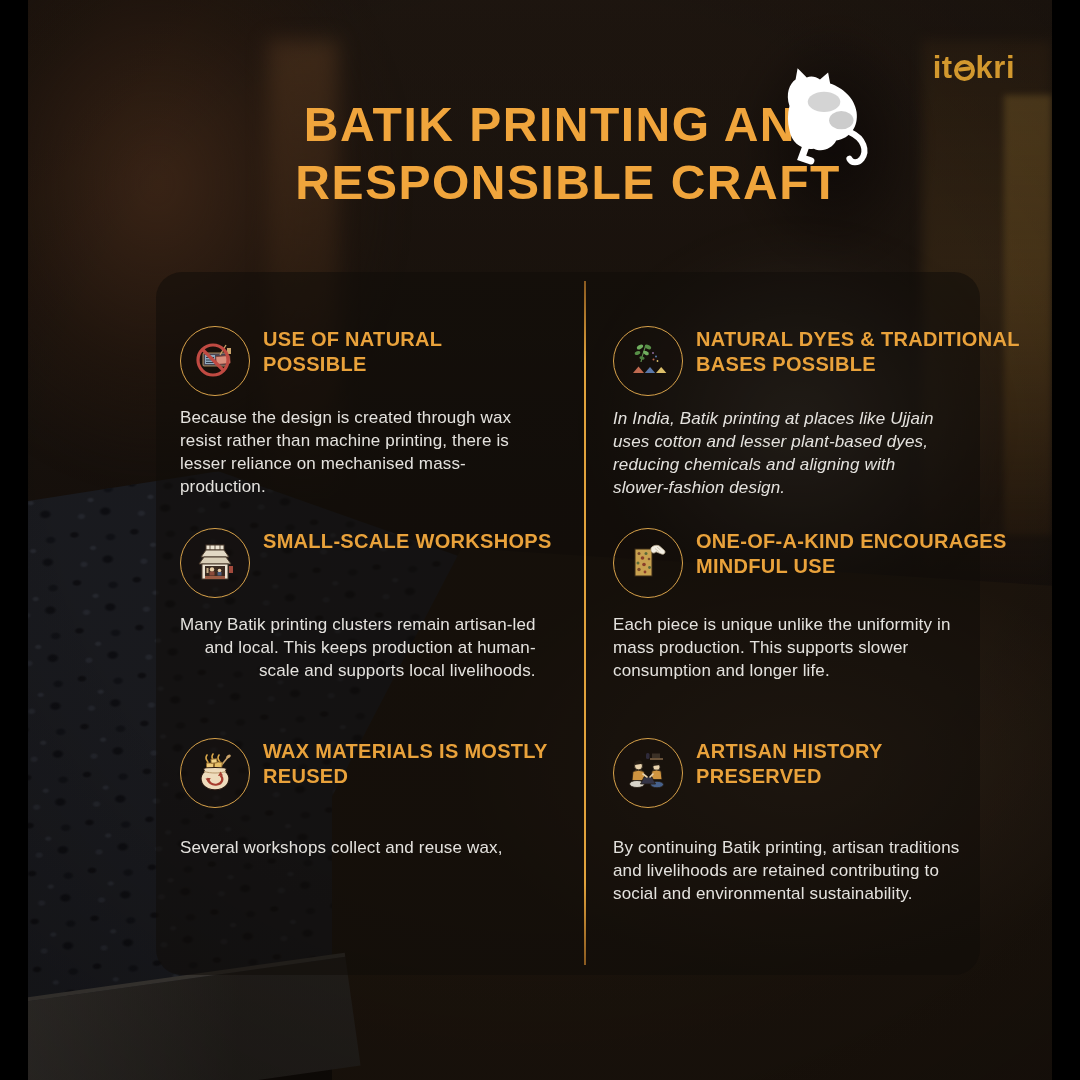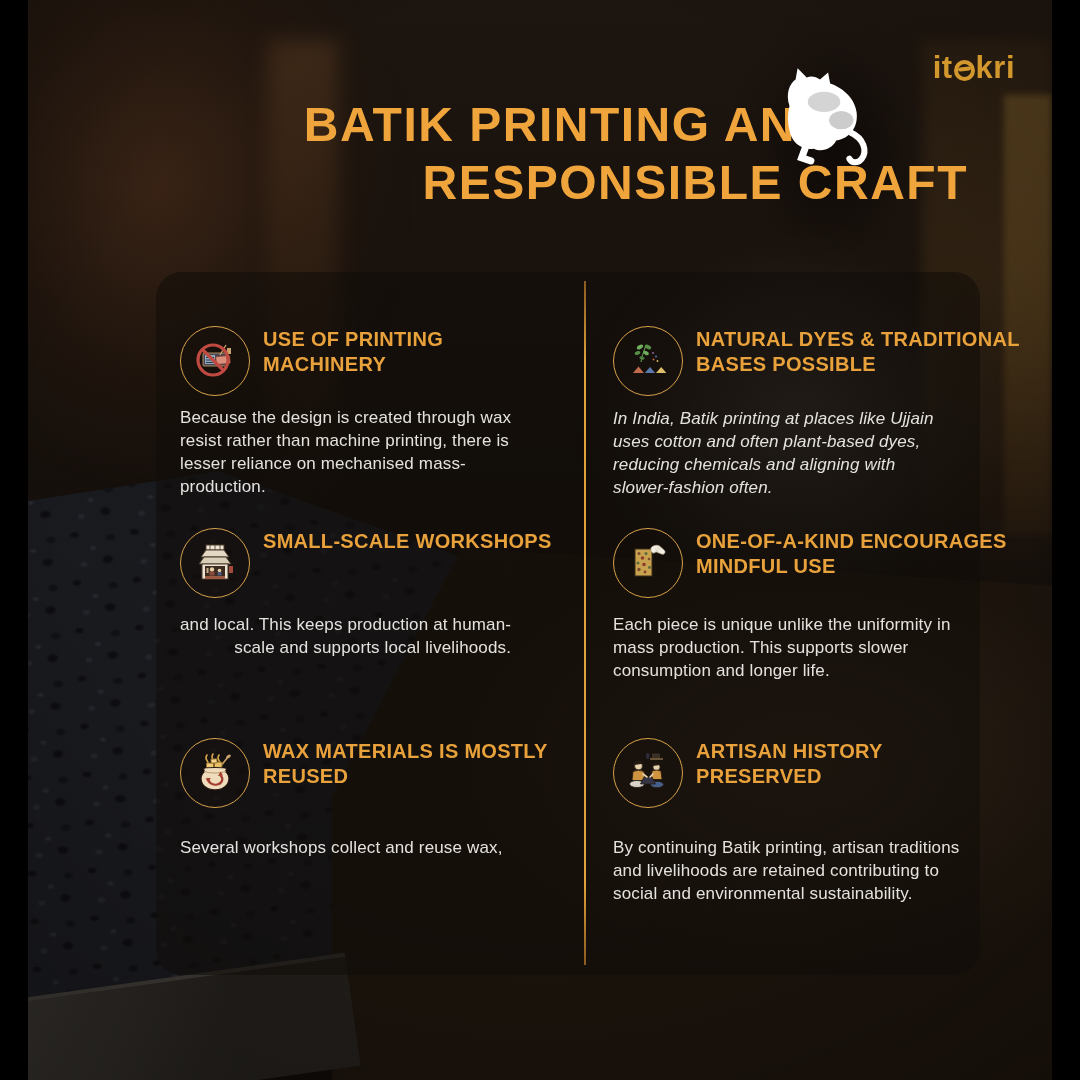--- a/index.html
+++ b/index.html
@@ -110,21 +110,21 @@
   </div>
 
   <div class="logo">
     <span>it</span>
       <span class="o-glyph"></span>
       <span>kri</span>
   </div>
 
   <h1 class="title-wrap" style="margin:0;">
     <span style="display:block;">BATIK PRINTING AND</span>
-    <span style="display:block;text-align:right;">RESPONSIBLE CRAFT</span>
+    <span style="display:block;">RESPONSIBLE CRAFT</span>
   </h1>
 
   <svg class="cat" viewBox="0 0 120 112">
     <path d="M28,52 C24,40 28,30 34,26 L36,15 L45,24 C49,22 54,23 58,26 L66,19 L68,30 C80,34 92,44 94,58 C96,72 88,84 74,86 C70,94 60,98 52,94 C40,96 30,88 28,76 C26,68 26,60 28,52 Z" fill="#ffffff"></path>
     <ellipse cx="62" cy="48" rx="16" ry="10" fill="#a9a9a9" opacity="0.5"></ellipse>
     <ellipse cx="79" cy="66" rx="12" ry="9" fill="#8d8d8d" opacity="0.45"></ellipse>
     <path d="M88,78 C101,84 105,96 99,104 C95,109 89,108 87,104" stroke="#ffffff" stroke-width="6" fill="none" stroke-linecap="round"></path>
     <path d="M44,92 L40,103 L49,106" stroke="#ffffff" stroke-width="7" fill="none" stroke-linecap="round"></path>
   </svg>
 
@@ -141,22 +141,22 @@
           <line x1="17" y1="25" x2="25" y2="25" stroke="#2e3a4a" stroke-width="1"></line>
           <line x1="17" y1="27.5" x2="25" y2="27.5" stroke="#2e3a4a" stroke-width="1"></line>
           <rect x="27" y="21" width="14" height="8" rx="1" fill="#d98f7c" stroke="#7a3a30" stroke-width="0.8" transform="rotate(-5 34 25)"></rect>
           <line x1="37" y1="10" x2="31" y2="20" stroke="#caa36a" stroke-width="1.3"></line>
           <rect x="38" y="13" width="4" height="6" fill="#caa36a"></rect>
           <circle cx="24" cy="25" r="15" fill="none" stroke="#C04A42" stroke-width="3.2"></circle>
           <line x1="13.5" y1="14.5" x2="34.5" y2="35.5" stroke="#C04A42" stroke-width="3.2"></line>
         </svg>
       </div>
       <h2 class="f-heading">
-        <span class="hl">USE OF PRINTING</span>
-        <span class="hl">MACHINERY</span>
+        <span class="hl">USE OF NATURAL</span>
+        <span class="hl">POSSIBLE</span>
       </h2>
     </div>
     <p class="f-body">
       <span class="bl">Because the design is created through wax</span>
       <span class="bl">resist rather than machine printing, there is</span>
       <span class="bl">lesser reliance on mechanised mass-</span>
       <span class="bl">production.</span>
     </p>
   </section>
 
@@ -179,23 +179,23 @@
           <path d="M34,38 L39.2,32 L44.4,38 Z" fill="#dcbf6a"></path>
         </svg>
       </div>
       <h2 class="f-heading">
         <span class="hl">NATURAL DYES &amp; TRADITIONAL</span>
         <span class="hl">BASES POSSIBLE</span>
       </h2>
     </div>
     <p class="f-body">
       <span class="bl">In India, Batik printing at places like Ujjain</span>
-      <span class="bl">uses cotton and often plant-based dyes,</span>
+      <span class="bl">uses cotton and lesser plant-based dyes,</span>
       <span class="bl">reducing chemicals and aligning with</span>
-      <span class="bl">slower-fashion often.</span>
+      <span class="bl">slower-fashion design.</span>
     </p>
   </section>
 
   <section class="feature f3">
     <div class="f-head">
       <div class="icon-circle">
         <svg width="52" height="52" viewBox="0 0 52 52">
           <rect x="17" y="8" width="18" height="5" fill="#efe7d6" stroke="#4a3a2c" stroke-width="1"></rect>
           <line x1="21" y1="8" x2="21" y2="13" stroke="#4a3a2c" stroke-width="0.8"></line>
           <line x1="26" y1="8" x2="26" y2="13" stroke="#4a3a2c" stroke-width="0.8"></line>
@@ -211,20 +211,21 @@
           <rect x="16" y="39" width="20" height="3" fill="#9a5a42"></rect>
           <rect x="17.5" y="31" width="2" height="5" fill="#c9b089"></rect>
           <rect x="40" y="29" width="4" height="7" fill="#a34a3c"></rect>
         </svg>
       </div>
       <h2 class="f-heading">
         <span class="hl">SMALL-SCALE WORKSHOPS</span>
       </h2>
     </div>
     <p class="f-body">
+      <span class="bl">Many Batik printing clusters remain artisan-led</span>
       <span class="bl">and local. This keeps production at human-</span>
       <span class="bl">scale and supports local livelihoods.</span>
     </p>
   </section>
 
   <section class="feature f4">
     <div class="f-head">
       <div class="icon-circle">
         <svg width="52" height="52" viewBox="0 0 52 52">
           <rect x="13" y="12" width="17" height="27" fill="#c9a250" stroke="#3a2a16" stroke-width="1"></rect>

